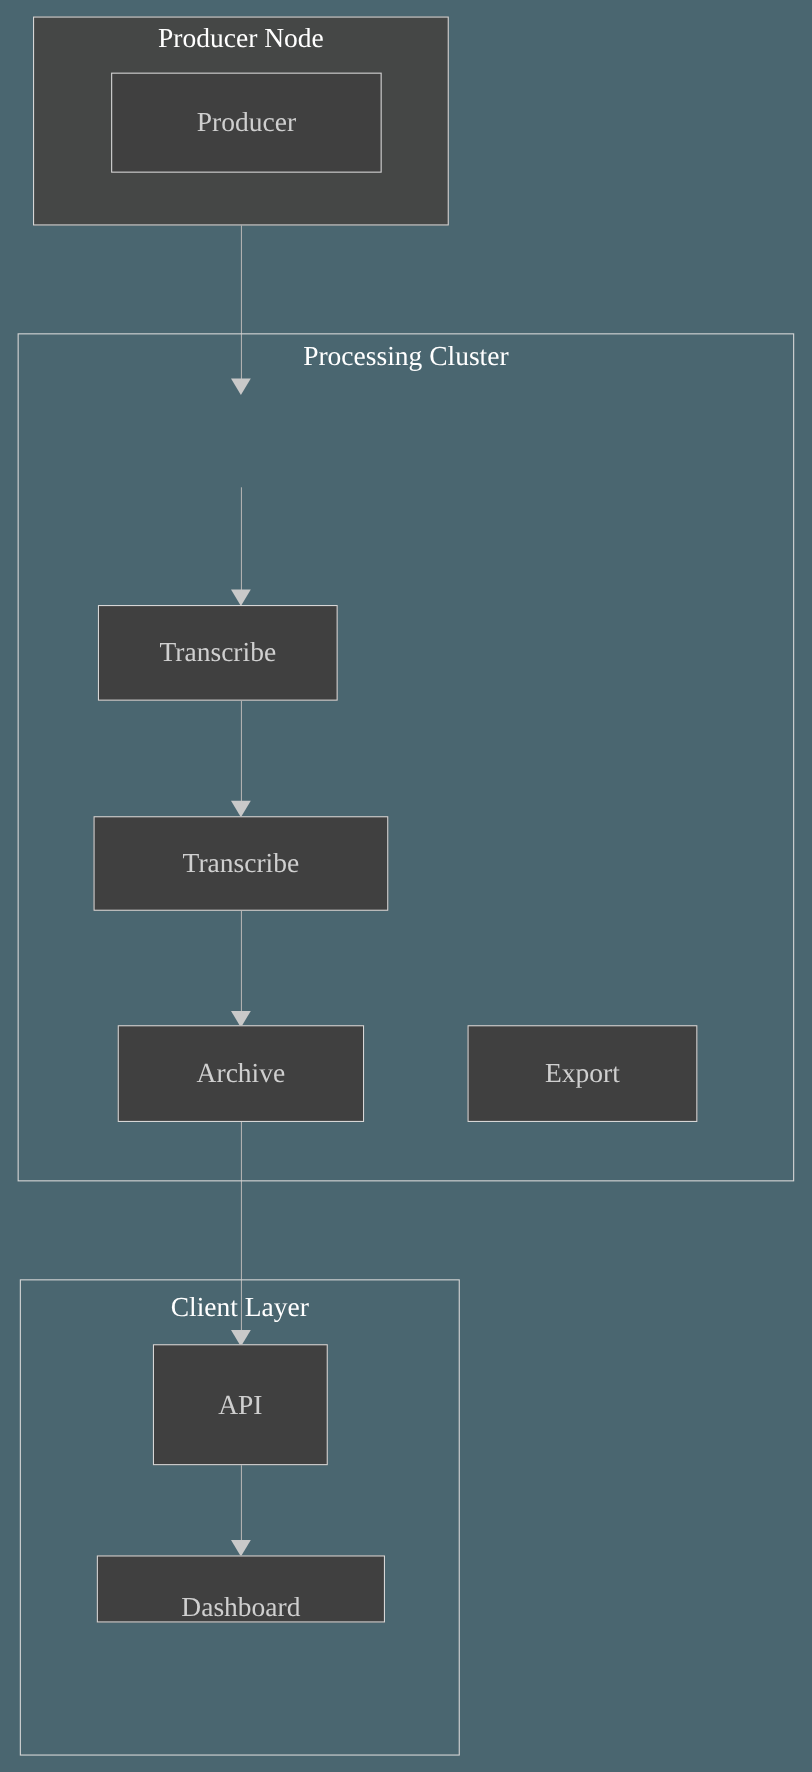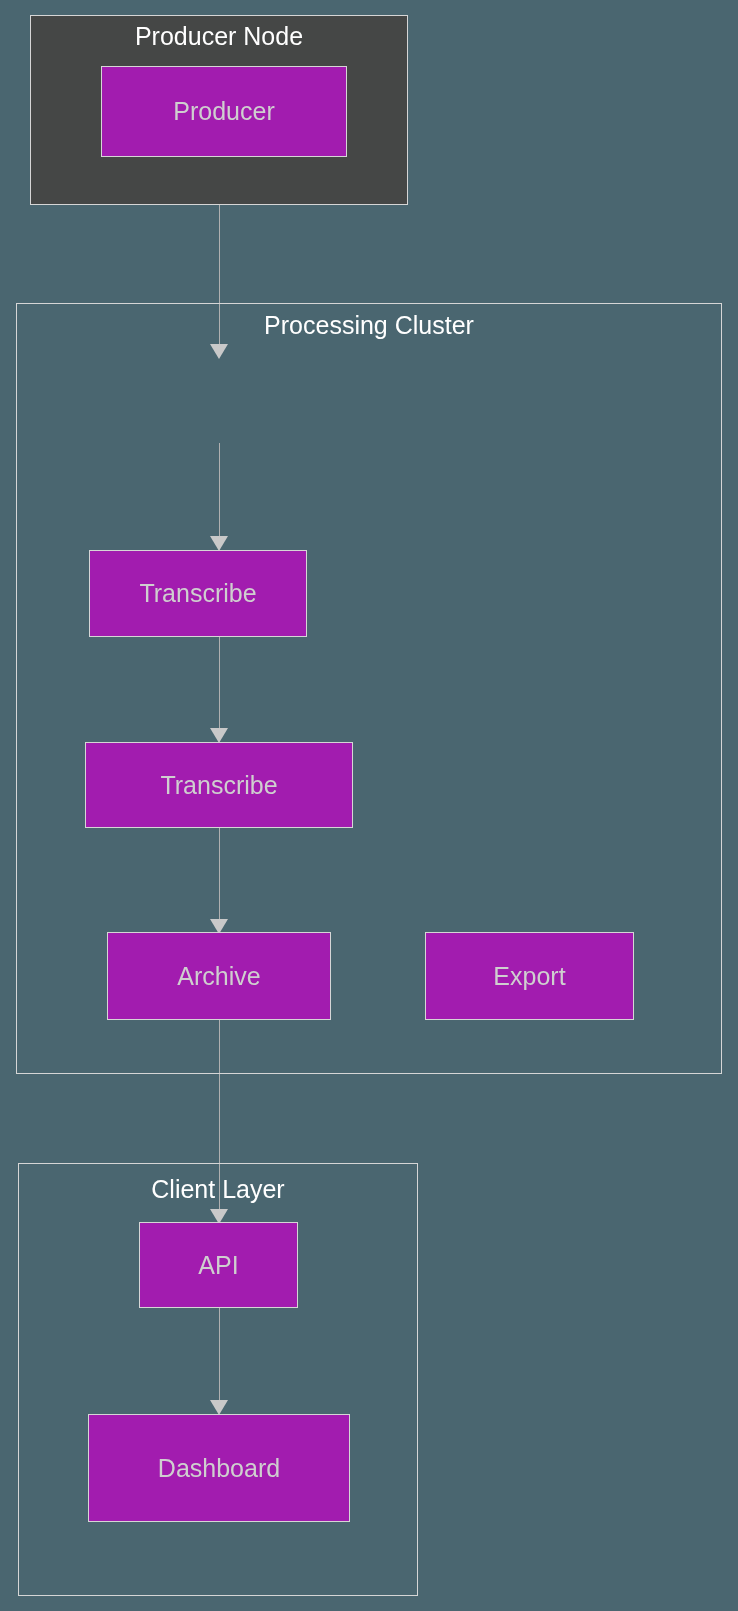--- a/index.html
+++ b/index.html
@@ -5,41 +5,41 @@
   html, body {
     margin: 0;
     padding: 0;
     background: #4a6670;
   }
   #canvas {
     position: relative;
     width: 738px;
     height: 1611px;
     background: #4a6670;
-    font-family: Liberation Sans, sans-serif;
+    font-family: Liberation Serif, serif;
     overflow: hidden;
   }
   .subgraph {
     position: absolute;
     background: #454746;
     border: 1.5px solid #d6d6d6;
     box-sizing: border-box;
   }
   .subgraph-title {
     position: absolute;
     color: #ffffff;
     font-size: 25px;
     font-weight: 400;
     white-space: nowrap;
     text-align: center;
     letter-spacing: 0px;
   }
   .node {
     position: absolute;
-    background: #a21caf;
+    background: #404040;
     border: 1.6px solid #d6d6d6;
     box-sizing: border-box;
     display: flex;
     align-items: center;
     justify-content: center;
   }
   .node-label {
     color: #cfcfcf;
     font-size: 25px;
     font-weight: 400;
@@ -108,21 +108,21 @@
   </div>
 
   <div class="node" style="left:425px; top:932px; width:209px; height:88px;">
     <span class="node-label">Export</span>
   </div>
 
   <div class="subgraph" style="left:18px; top:1163px; width:400px; height:433px; background:transparent;"></div>
   <div class="subgraph" style="left:19.5px; top:1164.5px; width:397px; height:430px; border:none; z-index:-1;"></div>
   <div class="subgraph-title" style="left:18px; top:1175px; width:400px;">Client Layer</div>
 
-  <div class="node" style="left:139px; top:1222px; width:159px; height:86px;">
+  <div class="node" style="left:139px; top:1222px; width:159px; height:110px;">
     <span class="node-label">API</span>
   </div>
 
-  <div class="node" style="left:88px; top:1414px; width:262px; height:108px;">
+  <div class="node" style="left:88px; top:1414px; width:262px; height:61px;align-items:flex-end;">
     <span class="node-label">Dashboard</span>
   </div>
 
 </div>
 
 </body></html>

